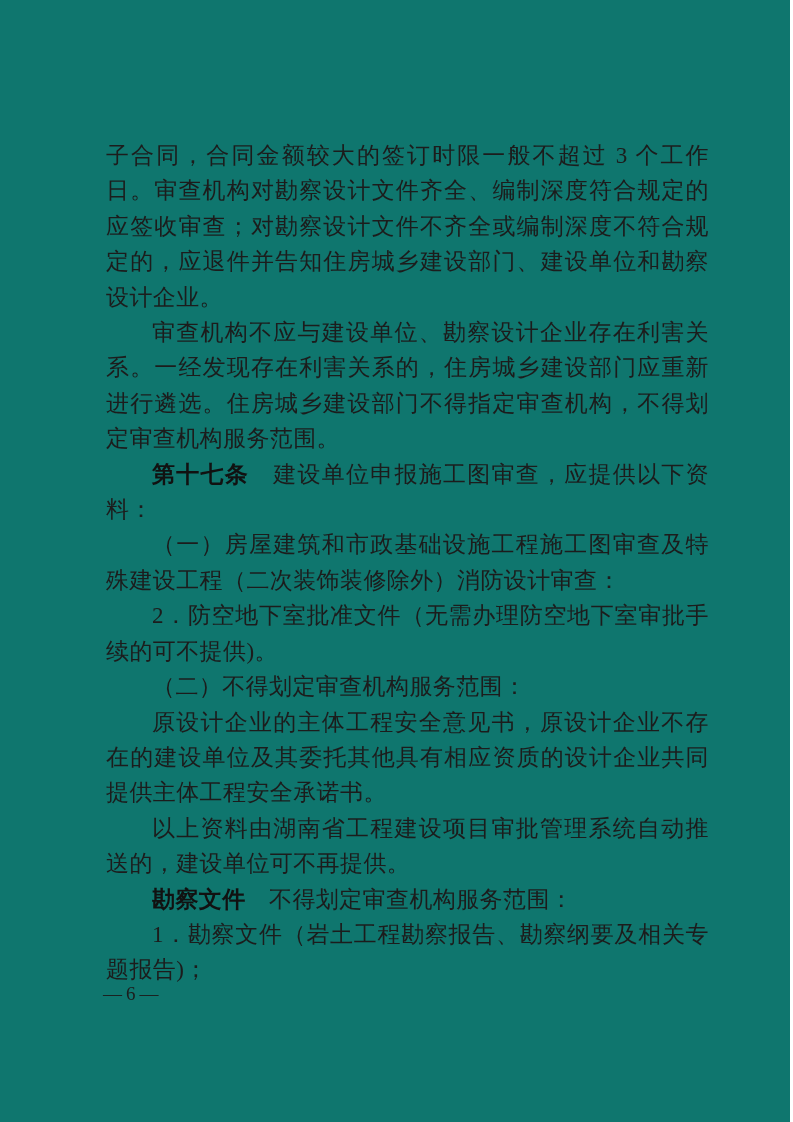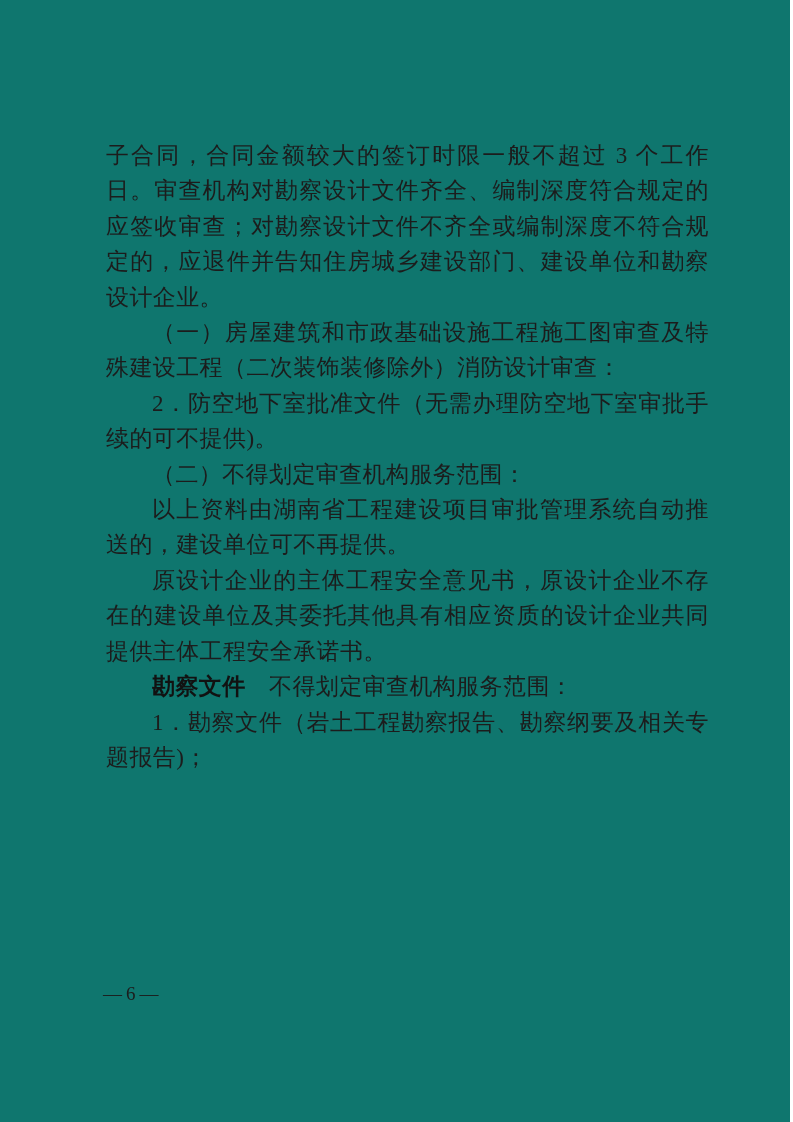--- a/index.html
+++ b/index.html
@@ -47,22 +47,24 @@
     color: #1c1c1c;
     font-family: "Liberation Serif", "DejaVu Serif", serif;
   }
 </style>
 </head>
 <body>
 
 <div class="page">
   <div class="body-text" id="doc-body">
       <p class="para"><span class="run">子合同，合同金额较大的签订时限一般不超过 3 个工作日。审查机构对勘察设计文件齐全、编制深度符合规定的应签收审查；对勘察设计文件不齐全或编制深度不符合规定的，应退件并告知住房城乡建设部门、建设单位和勘察设计企业。</span></p>
+      <p class="para indent"><span class="run">审查机构不应与建设单位、勘察设计企业存在利害关系。一经发现存在利害关系的，住房城乡建设部门应重新进行遴选。住房城乡建设部门不得指定审查机构，不得划定审查机构服务范围。</span></p>
+      <p class="para indent"><span class="run-bold">第十七条</span><span class="run">　建设单位申报施工图审查，应提供以下资料：</span></p>
       <p class="para indent"><span class="run">（一）房屋建筑和市政基础设施工程施工图审查及特殊建设工程（二次装饰装修除外）消防设计审查：</span></p>
       <p class="para indent"><span class="run">2．防空地下室批准文件（无需办理防空地下室审批手续的可不提供)。</span></p>
       <p class="para indent"><span class="run">（二）不得划定审查机构服务范围：</span></p>
+      <p class="para indent"><span class="run">原设计企业的主体工程安全意见书，原设计企业不存在的建设单位及其委托其他具有相应资质的设计企业共同提供主体工程安全承诺书。</span></p>
       <p class="para indent"><span class="run">以上资料由湖南省工程建设项目审批管理系统自动推送的，建设单位可不再提供。</span></p>
-      <p class="para indent"><span class="run">原设计企业的主体工程安全意见书，原设计企业不存在的建设单位及其委托其他具有相应资质的设计企业共同提供主体工程安全承诺书。</span></p>
       <p class="para indent"><span class="run-bold">勘察文件</span><span class="run">　不得划定审查机构服务范围：</span></p>
       <p class="para indent"><span class="run">1．勘察文件（岩土工程勘察报告、勘察纲要及相关专题报告)；</span></p>
     </div>
   <div class="page-footer">—6—</div>
 </div>
 
 </body></html>

